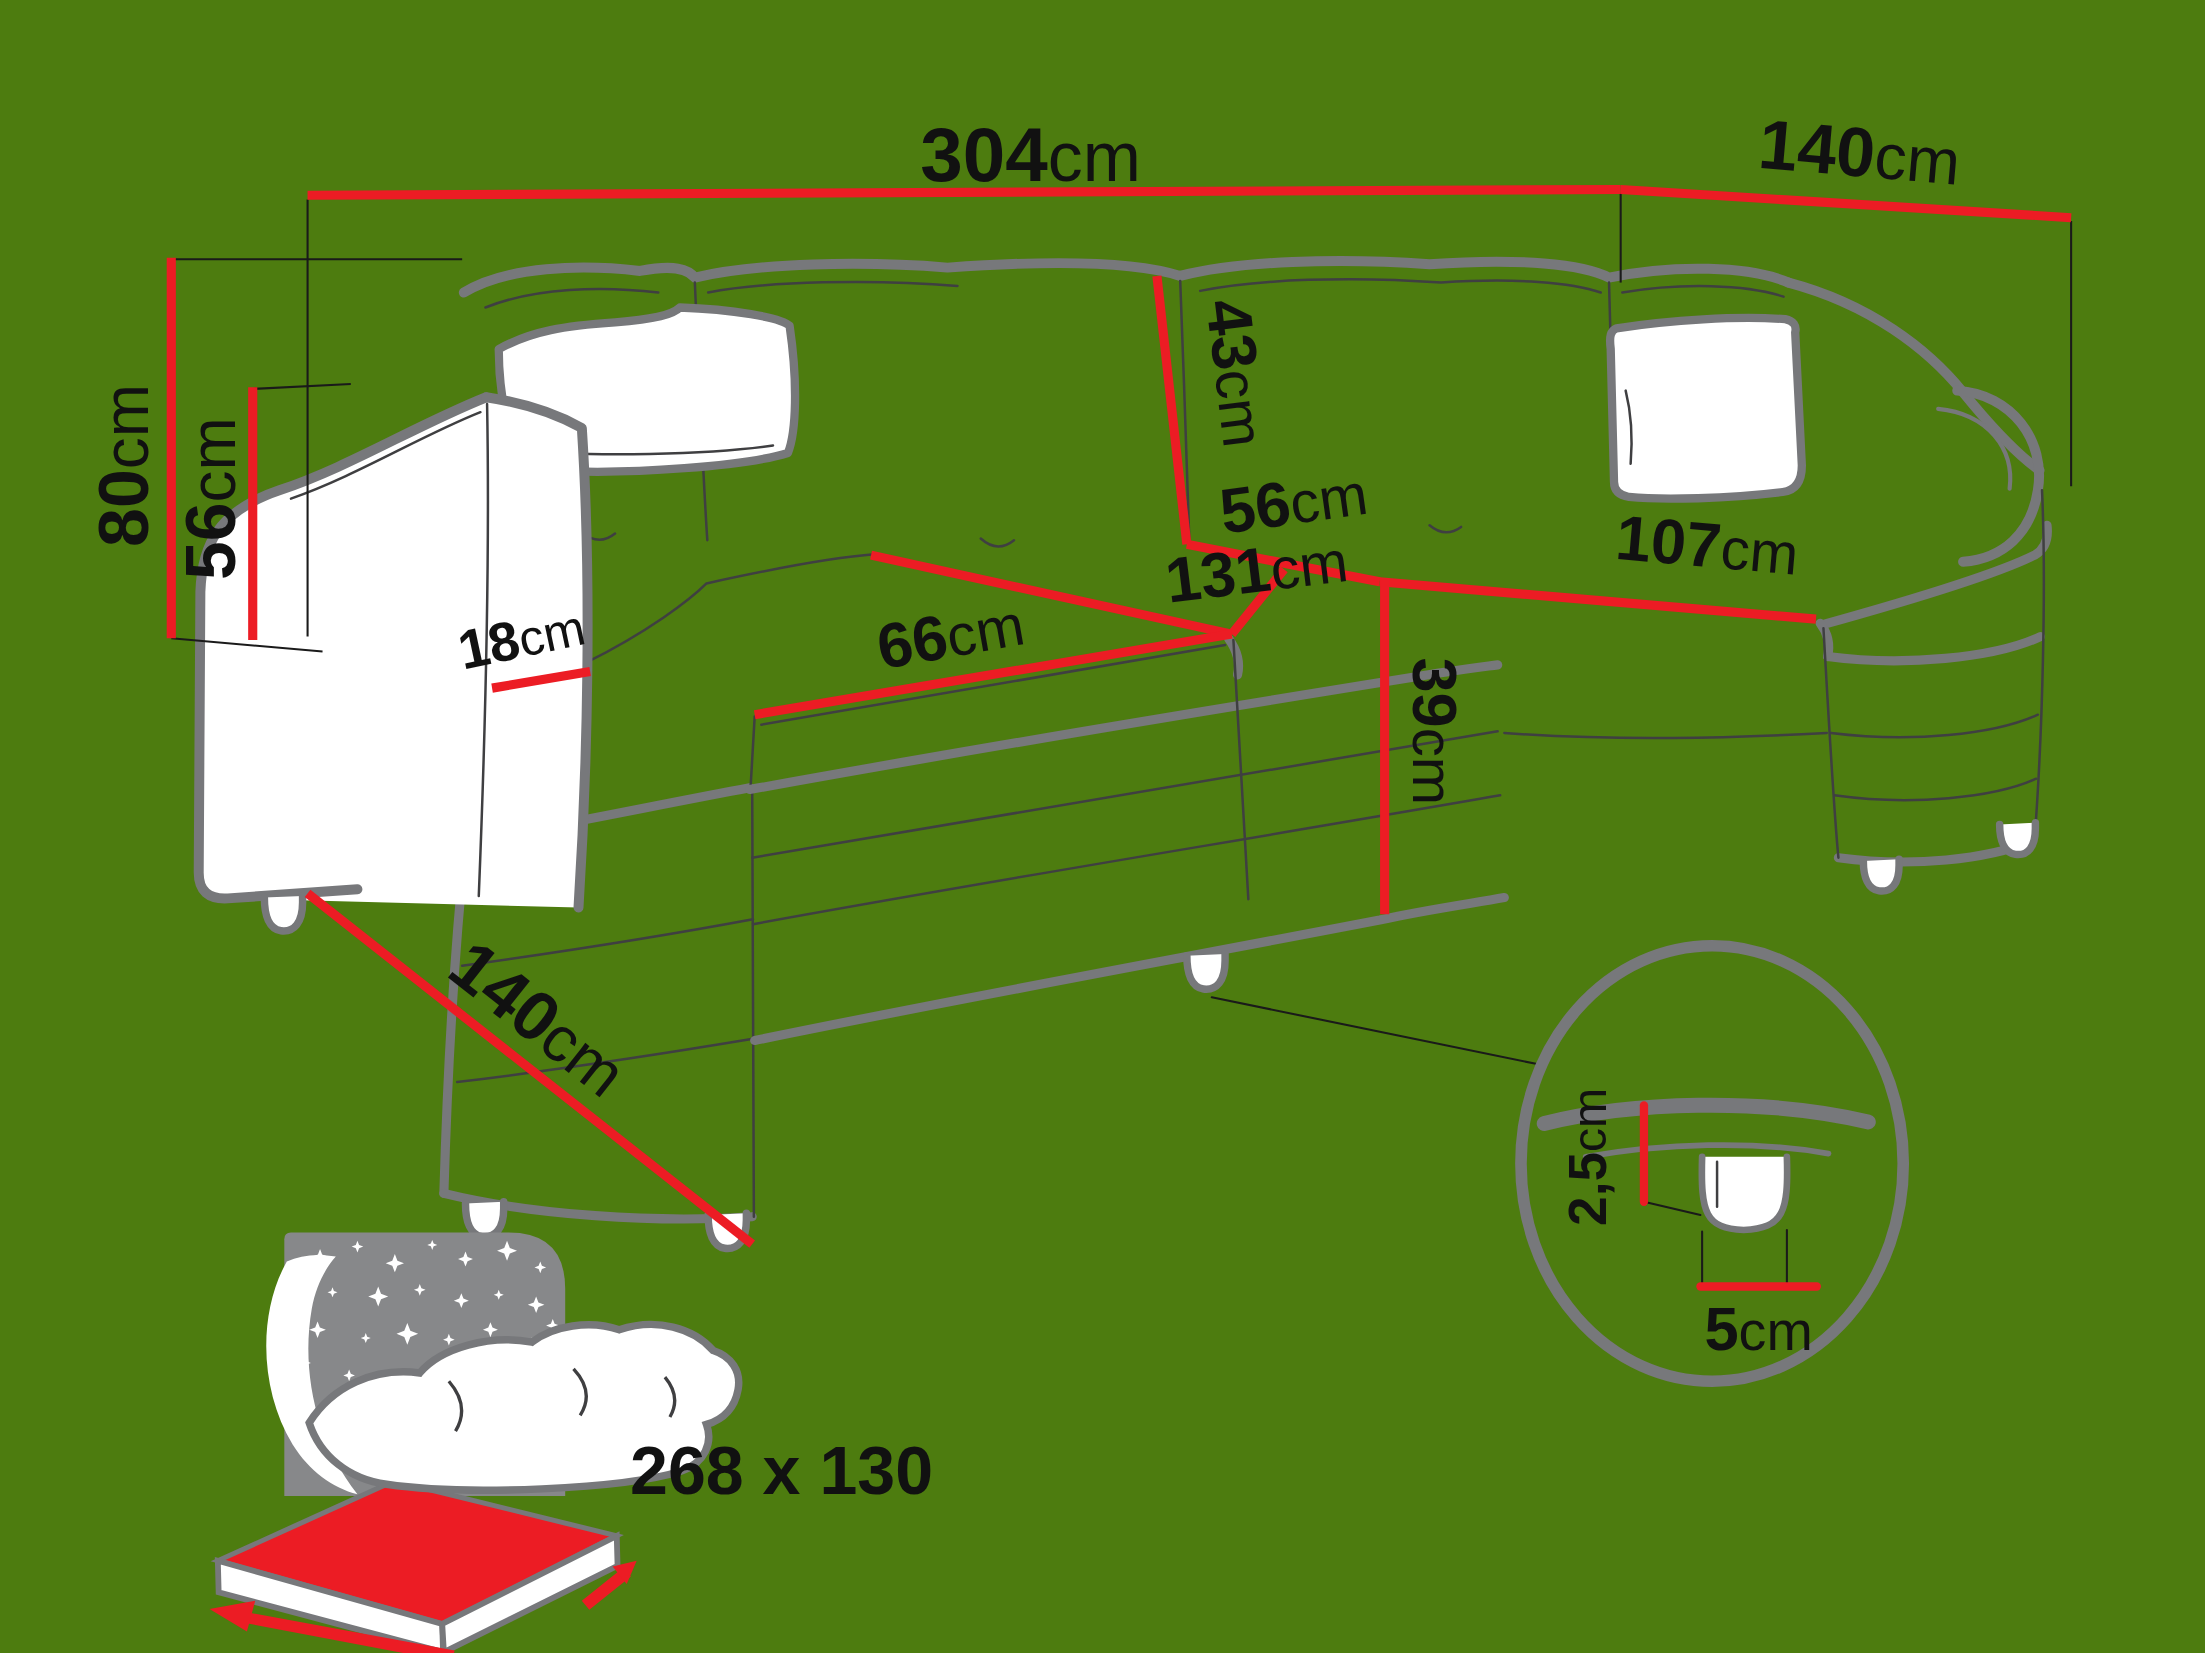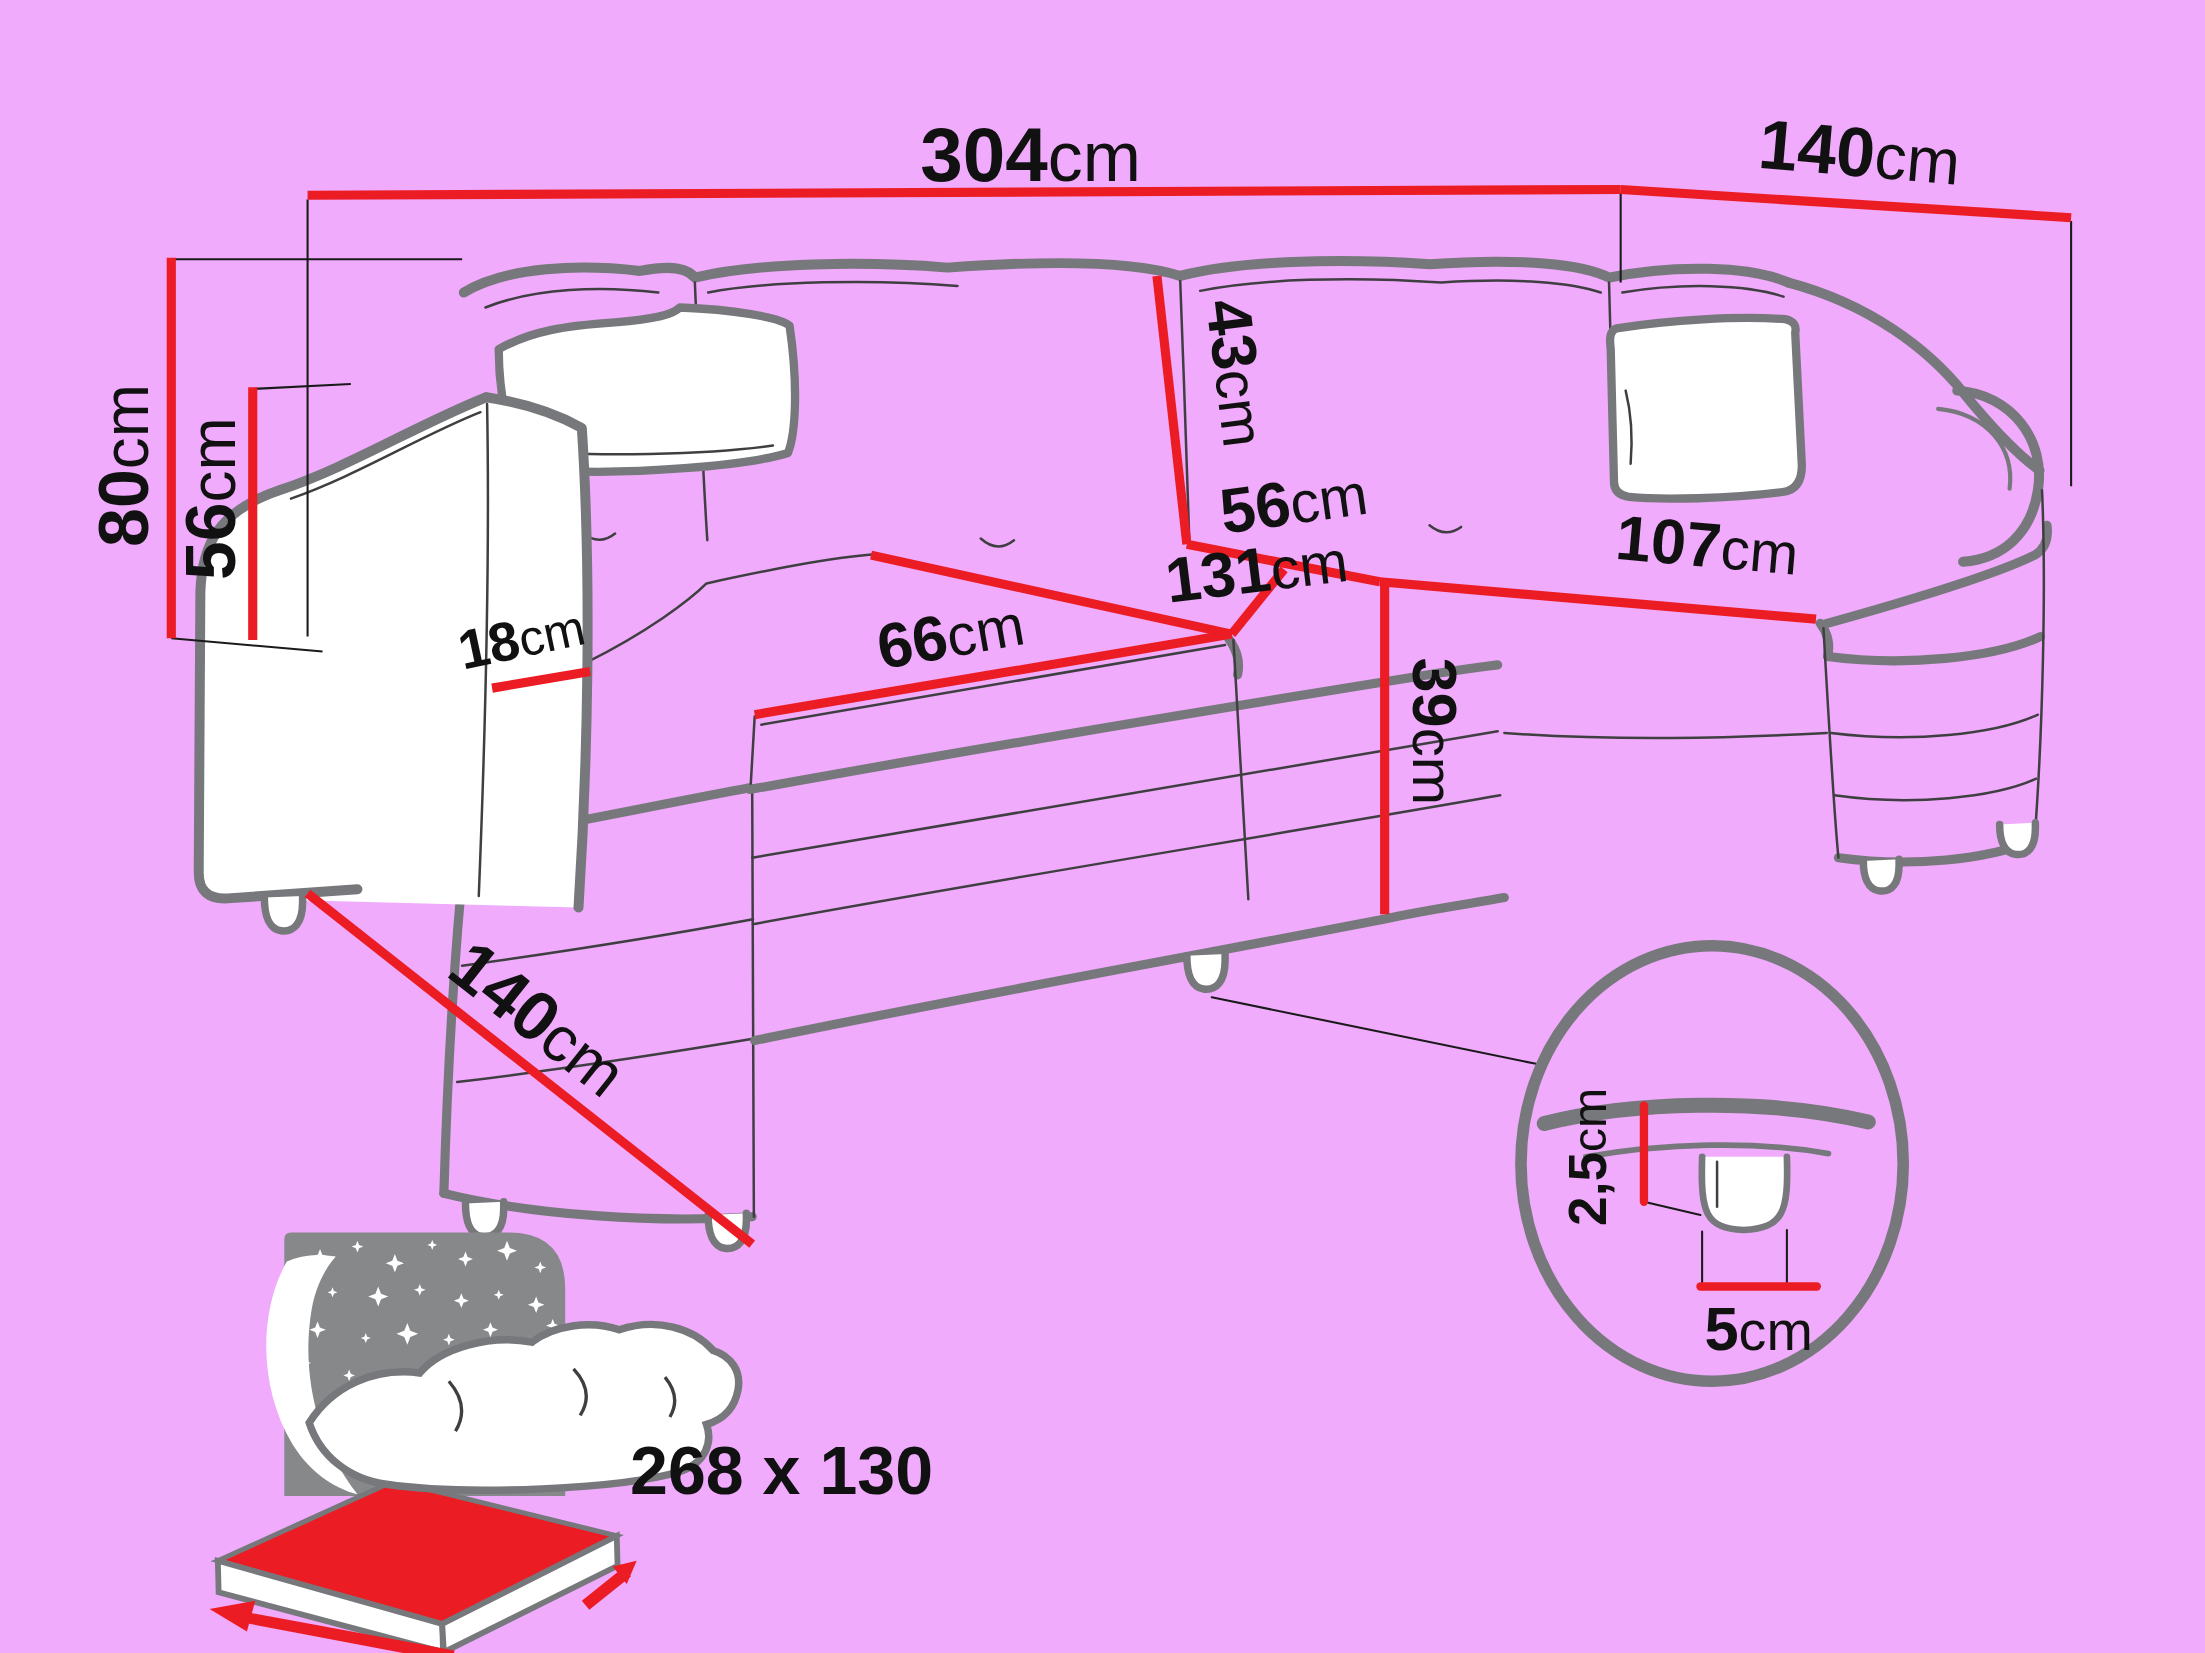--- a/index.html
+++ b/index.html
@@ -1,16 +1,16 @@
 <!DOCTYPE html>
 <html style="font-size:13.3px"><head>
 <meta charset="utf-8">
 <style>
   html,body{margin:0;padding:0;background:#ffffff;}
-  .stage{width:2205px;height:1653px;position:relative;background:#f0abfc;overflow:hidden;
+  .stage{width:2205px;height:1653px;position:relative;background:#4d7c0f;overflow:hidden;
          font-family:"Liberation Sans", sans-serif;}
   svg{display:block}
   text{font-family:"Liberation Sans", sans-serif; fill:#111111;}
   .num{font-weight:700;}
   .unit{font-weight:400;}
 </style>
 </head>
 <body>
 
 <div class="stage">

